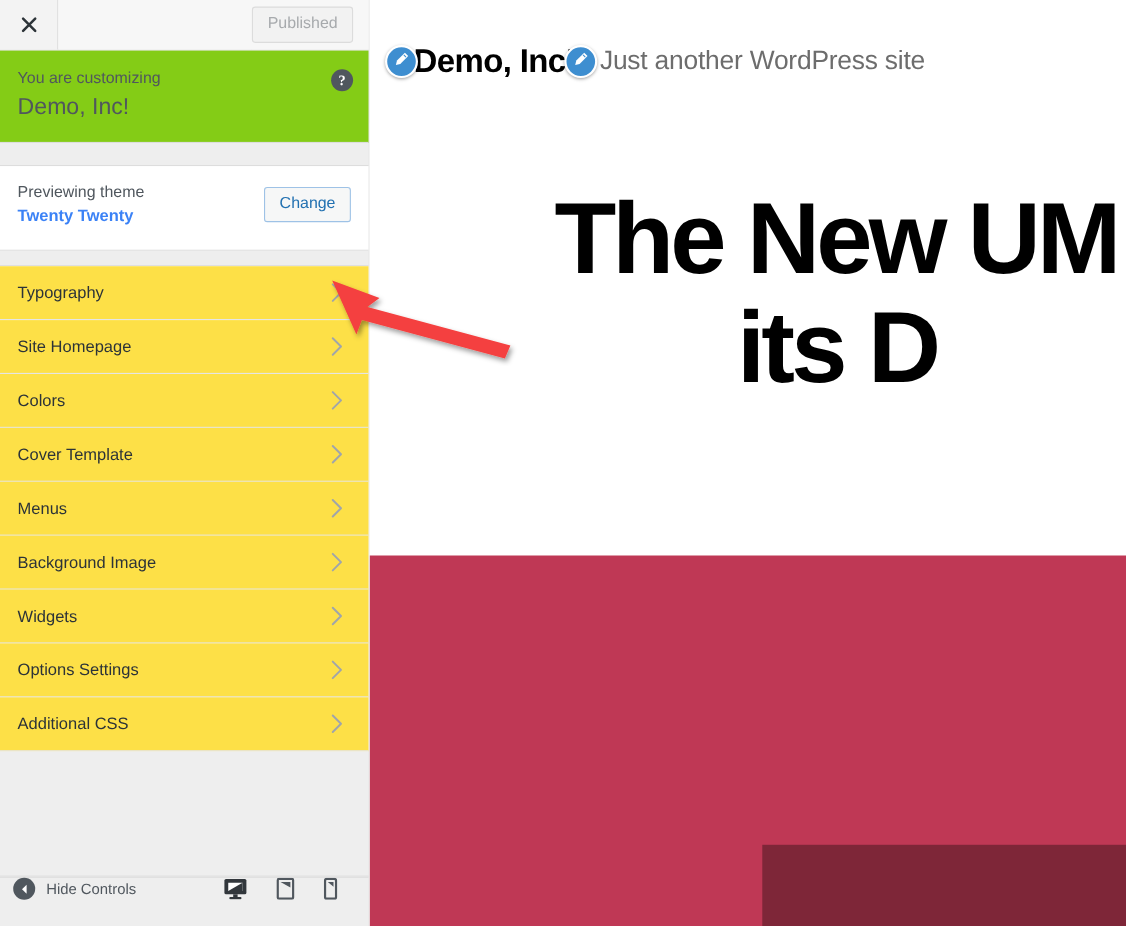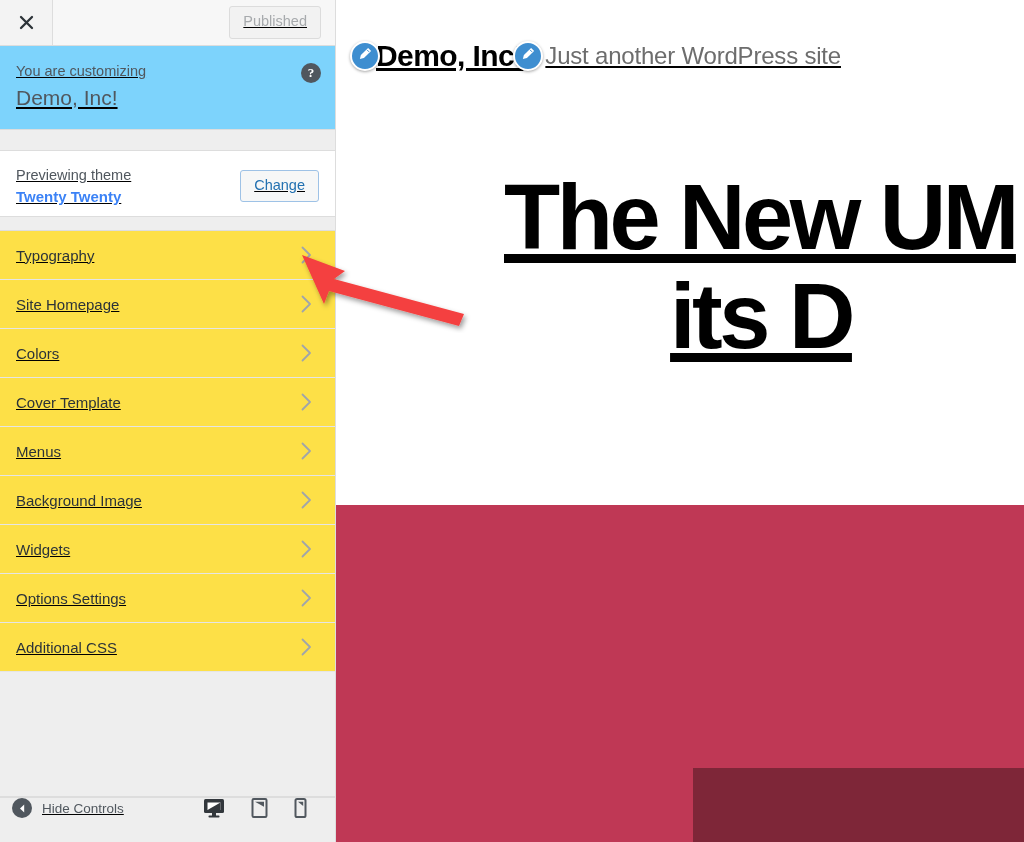--- a/index.html
+++ b/index.html
@@ -11,21 +11,20 @@
     font-family: "Liberation Sans", sans-serif;
     background: #fff;
   }
 
   #app {
     position: relative;
     width: 1024px;
     height: 842px;
     display: flex;
     overflow: hidden;
-    text-decoration: underline;
   }
 
   
   .sidebar {
     position: relative;
     width: 336px;
     height: 842px;
     background: #eee;
     border-right: 1px solid #ddd;
     display: flex;
@@ -67,21 +66,21 @@
     border: 1px solid #dcdcdc;
     border-radius: 3px;
     padding: 6px 13px 7px;
     line-height: 1.2;
     cursor: default;
     font-family: "Liberation Sans", sans-serif;
   }
 
   
   .customizing-panel {
-    background: #7dd3fc;
+    background: #84cc16;
     border-bottom: 1px solid #ddd;
     padding: 16px 16px 18px 16px;
     position: relative;
     flex: 0 0 auto;
   }
   .customizing-label {
     font-size: 14.5px;
     color: #50575e;
     line-height: 1.35;
   }
@@ -114,21 +113,21 @@
     height: 21px;
     flex: 0 0 21px;
     background: #eee;
     border-bottom: 1px solid #ddd;
   }
 
   
   .theme-panel {
     background: #fff;
     border-bottom: 1px solid #ddd;
-    padding: 14px 16px 9px 16px;
+    padding: 14px 16px 20px 16px;
     display: flex;
     align-items: center;
     justify-content: space-between;
     flex: 0 0 auto;
   }
   .theme-info { line-height: 1.4; }
   .theme-prev-label { font-size: 14.5px; color: #50575e; }
   .theme-name {
     font-size: 15px;
     color: #3b82f6;

